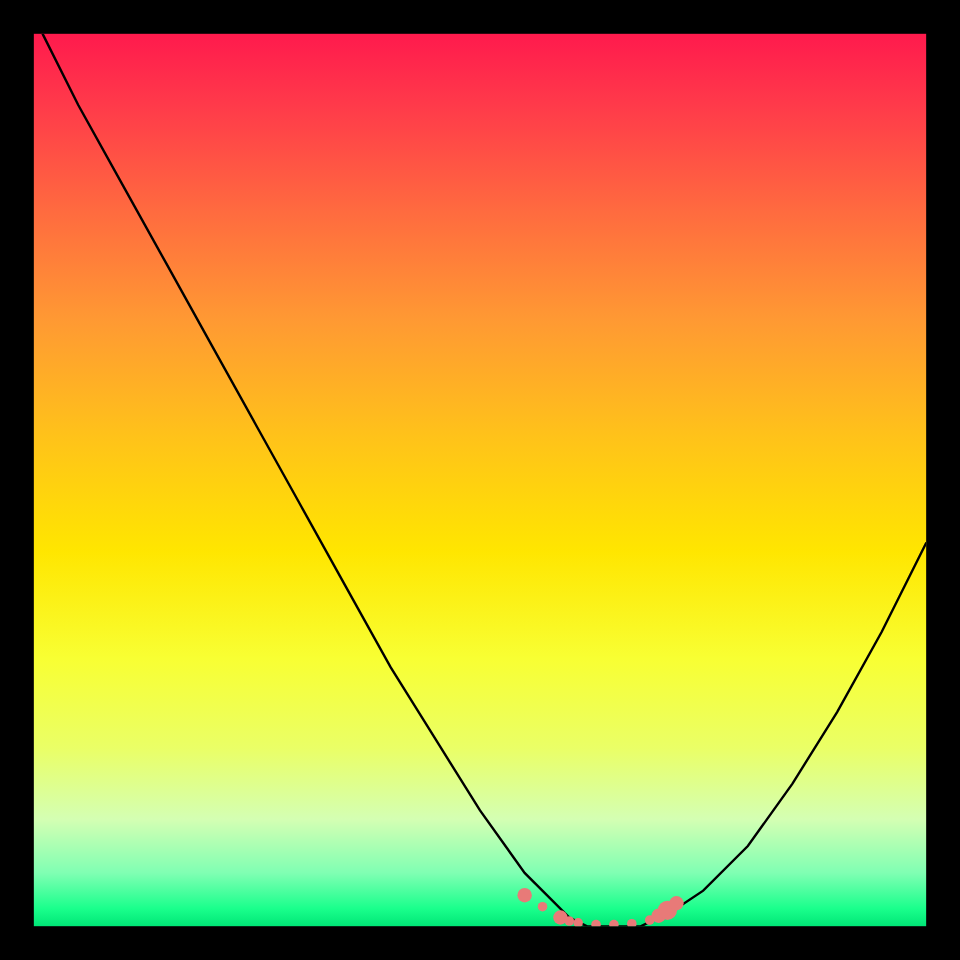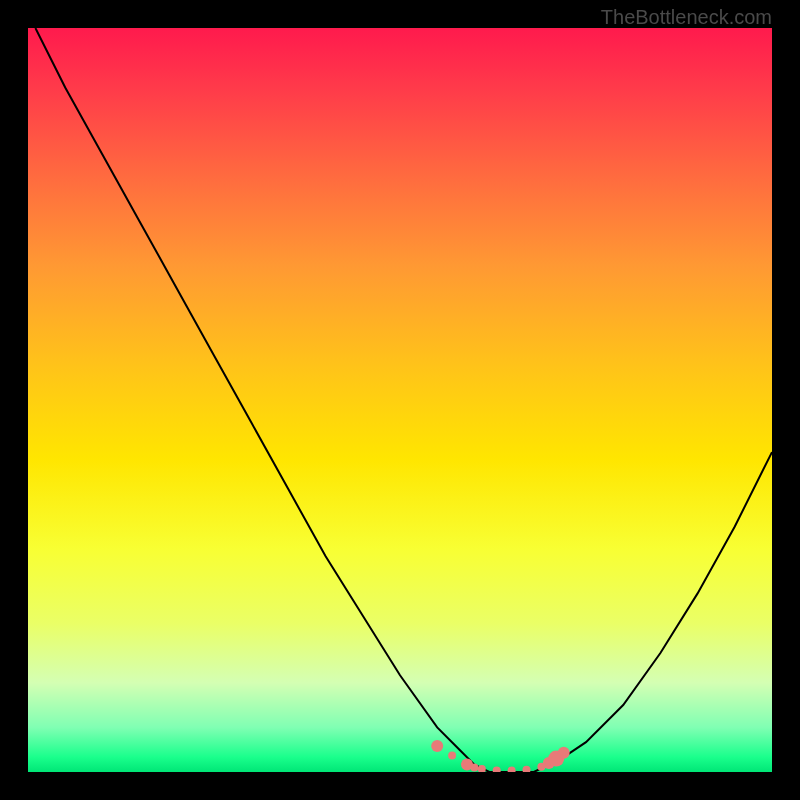--- a/index.html
+++ b/index.html
@@ -62,21 +62,20 @@
     top: 0;
     left: 0;
     width: 100%;
     height: 100%;
   }
 </style>
 </head>
 <body>
 
 <div class="outer-frame">
-  <div class="watermark">TheBottleneck.com</div>
   <div class="plot-area">
     <div class="gradient-bg"></div>
     <svg class="curve" viewBox="0 0 744 744" preserveAspectRatio="none">
       <g>
           <path d="M7.4 0.0 L37.2 59.5 L74.4 126.5 L111.6 193.4 L148.8 260.4 L186.0 327.4 L223.2 394.3 L260.4 461.3 L297.6 528.2 L334.8 587.8 L372.0 647.3 L409.2 699.4 L431.5 721.7 L446.4 736.6 L461.3 744.0 L483.6 744.0 L505.9 744.0 L520.8 736.6 L535.7 729.1 L558.0 714.2 L595.2 677.0 L632.4 625.0 L669.6 565.4 L706.8 498.5 L744.0 424.1" fill="none" stroke="#000" stroke-width="2"></path>
         </g>
       <g>
           <circle cx="409.2" cy="718.0" r="6" fill="#e87a78"></circle>
           <circle cx="424.1" cy="727.6" r="4" fill="#e87a78"></circle>
           <circle cx="439.0" cy="736.6" r="6" fill="#e87a78"></circle>

